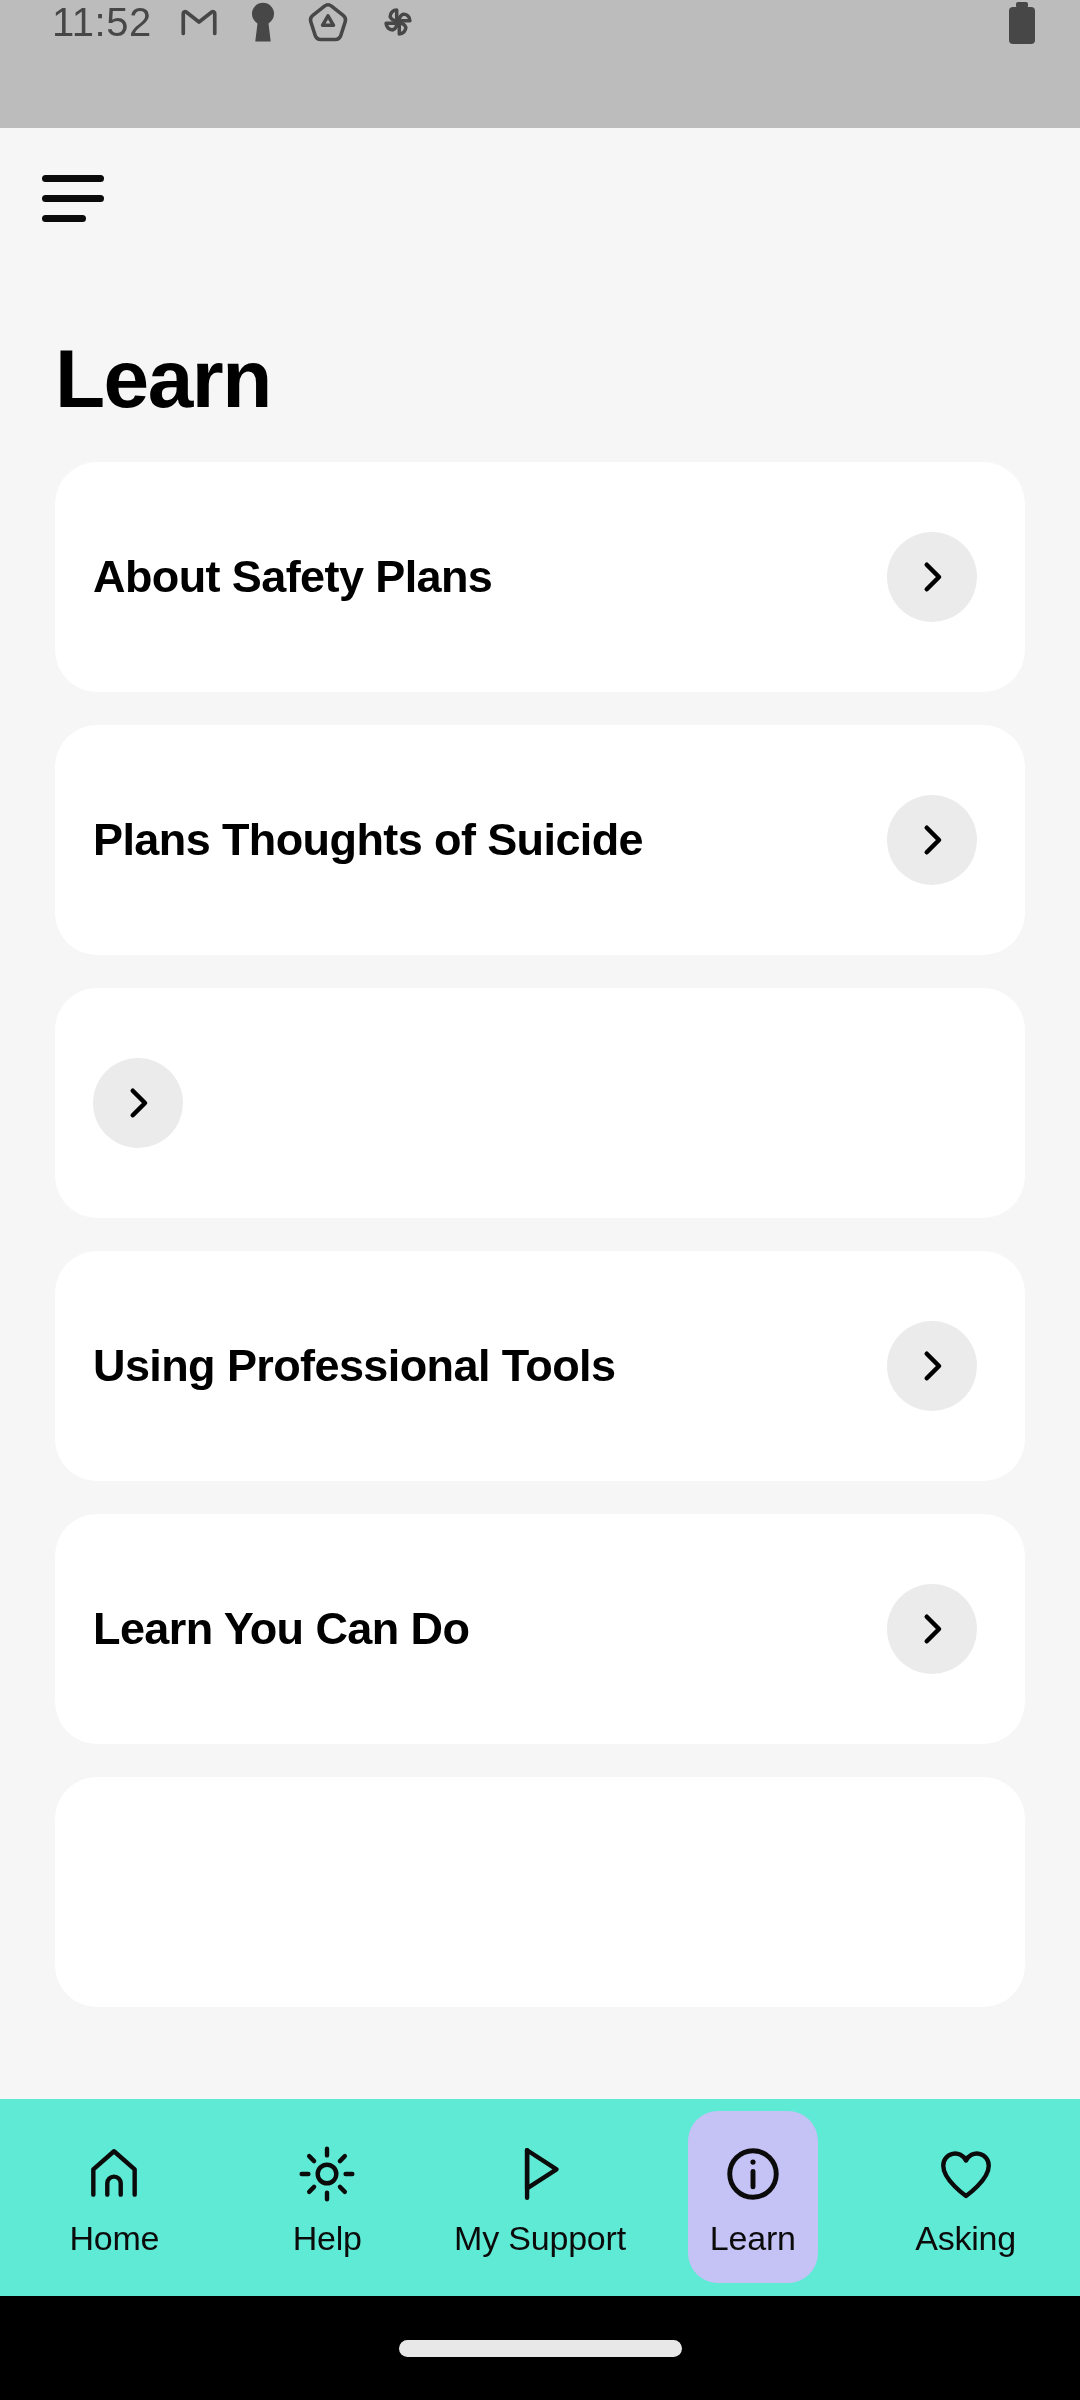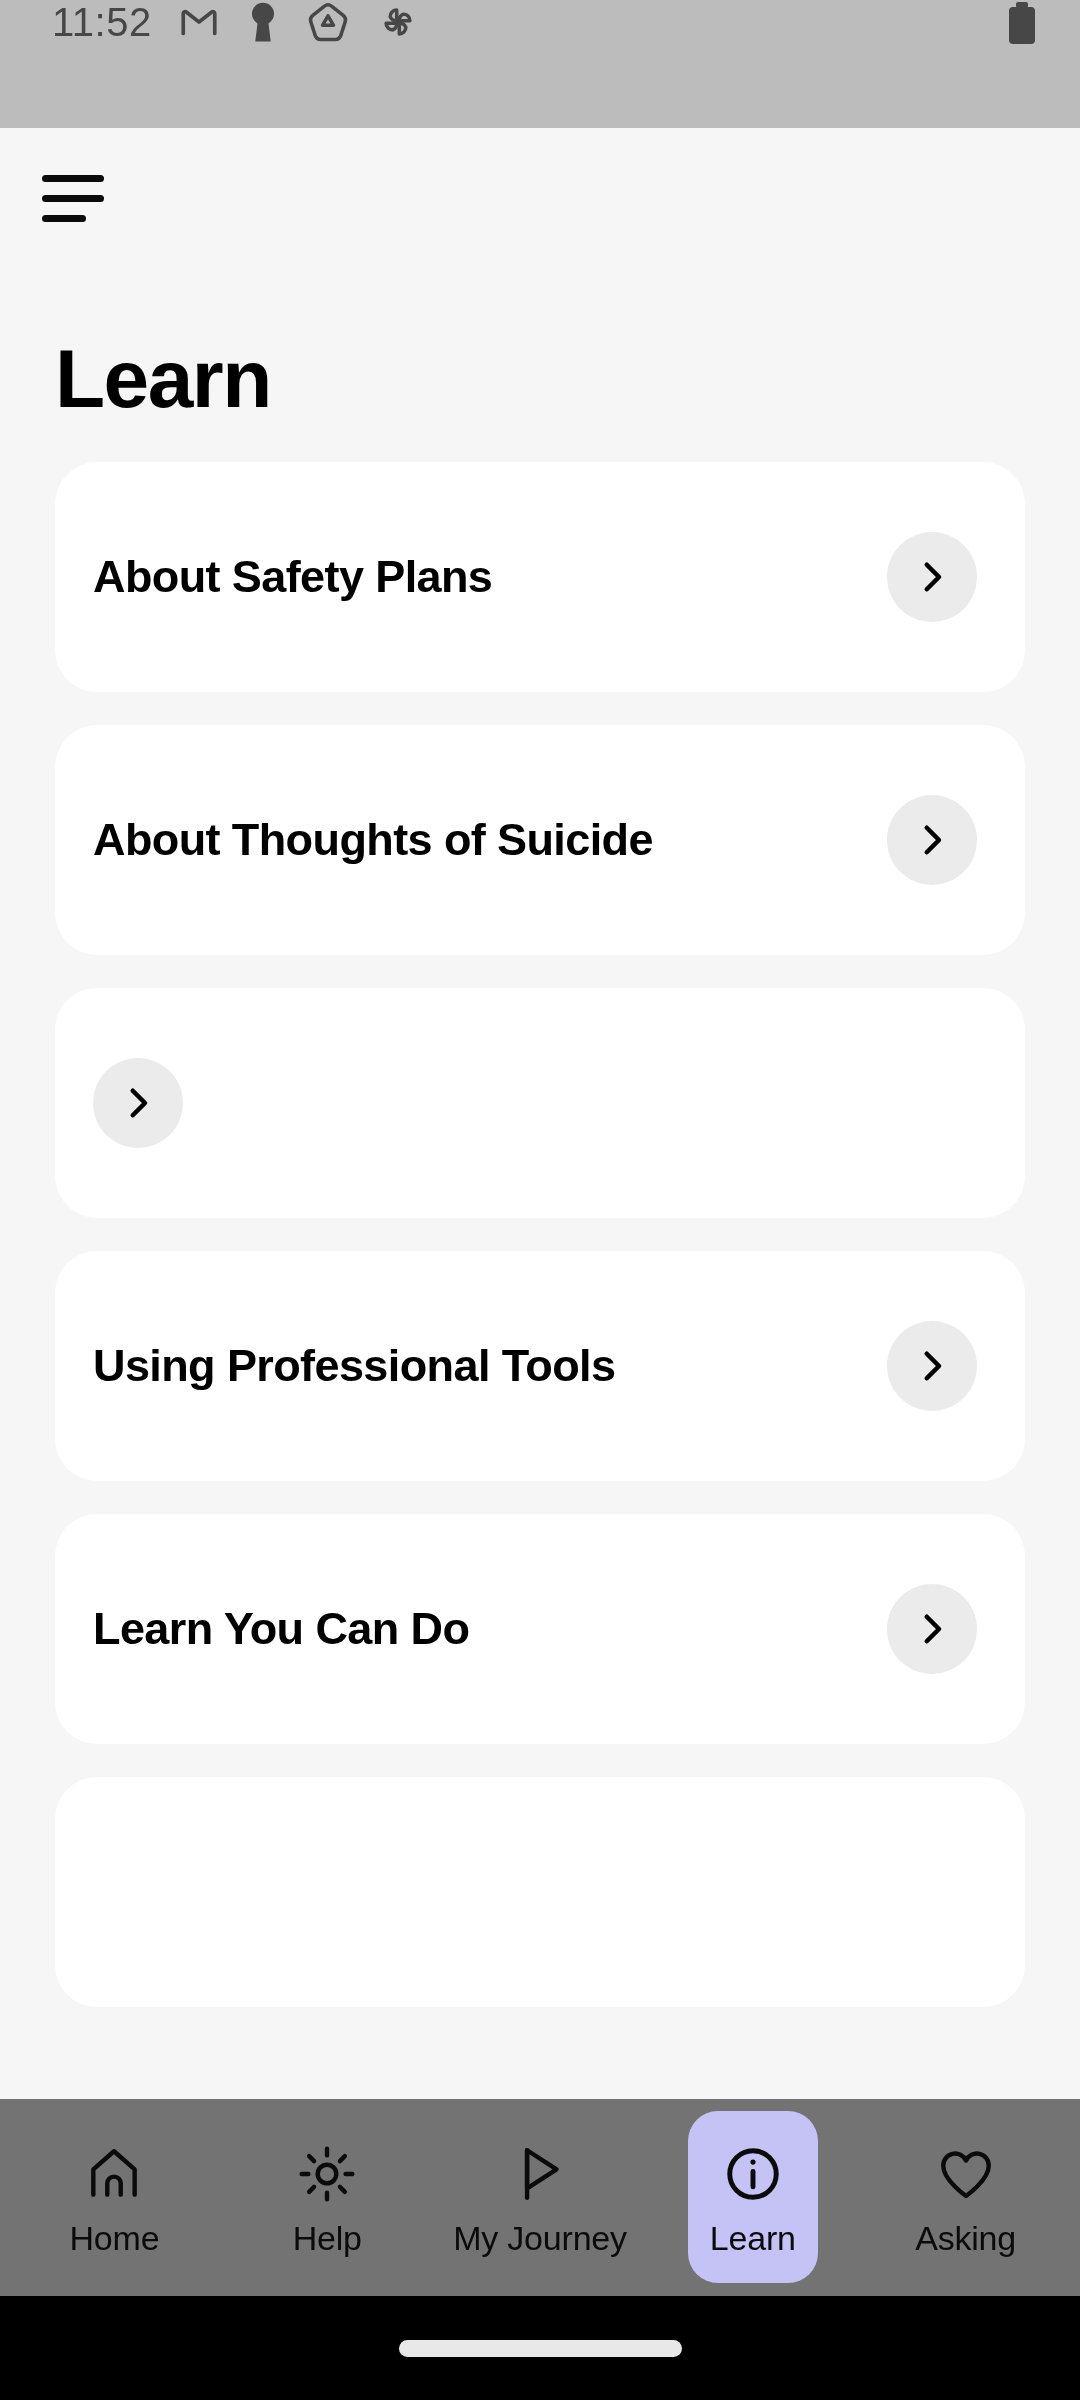--- a/index.html
+++ b/index.html
@@ -83,24 +83,23 @@
     flex:0 0 90px; width:90px; height:90px;
     border-radius:50%;
     background:#EBEBEB;
     display:flex; align-items:center; justify-content:center;
     cursor:pointer;
   }
 
   
   #bottom-nav {
     flex:0 0 197px; height:197px;
-    background:#737373;
+    background:#5eead4;
     display:flex; align-items:stretch;
     padding:0 8px;
-    justify-content:flex-end;
   }
   .nav-item {
     flex:1 1 0;
     display:flex; flex-direction:column;
     align-items:center; justify-content:center;
     gap:14px;
     cursor:pointer;
     position:relative;
   }
   .nav-pill {
@@ -193,21 +192,21 @@
     <div class="learn-card">
       <div class="learn-card-label">About Safety Plans</div>
       <div class="chevron-button" style="background: rgb(235, 235, 235);">
         <svg width="42" height="42" viewBox="0 0 24 24" fill="none" stroke="#000" stroke-width="2.6" stroke-linecap="round" stroke-linejoin="round">
             <path d="M9 5 l7 7 l-7 7"></path>
           </svg>
       </div>
     </div>
 
     <div class="learn-card">
-      <div class="learn-card-label">About Thoughts of Suicide</div>
+      <div class="learn-card-label">Plans Thoughts of Suicide</div>
       <div class="chevron-button" style="background: rgb(235, 235, 235);">
         <svg width="42" height="42" viewBox="0 0 24 24" fill="none" stroke="#000" stroke-width="2.6" stroke-linecap="round" stroke-linejoin="round">
             <path d="M9 5 l7 7 l-7 7"></path>
           </svg>
       </div>
     </div>
 
 
     <div class="learn-card">
       <div class="chevron-button" style="background: rgb(235, 235, 235);">
@@ -264,21 +263,21 @@
       <div class="nav-label">Help</div>
     </div>
 
     <div class="nav-item">
       <div class="nav-icon">
         <svg width="62" height="62" viewBox="0 0 24 24" fill="none" stroke="#0B0B0B" stroke-width="1.7" stroke-linecap="round" stroke-linejoin="round">
           <path d="M7 2.8 V21.2"></path>
           <path d="M7 2.8 L18.4 10.2 L7 17.6 z"></path>
         </svg>
       </div>
-      <div class="nav-label">My Journey</div>
+      <div class="nav-label">My Support</div>
     </div>
 
     <div class="nav-item">
       <div class="nav-pill" style="background: rgb(197, 194, 245);"></div>
       <div class="nav-icon">
         <svg width="62" height="62" viewBox="0 0 24 24" fill="none" stroke="#0B0B0B" stroke-width="1.9" stroke-linecap="round">
           <circle cx="12" cy="12" r="9"></circle>
           <path d="M12 11 v6"></path>
           <circle cx="12" cy="7.4" r="1" fill="#0B0B0B" stroke="none"></circle>
         </svg>

